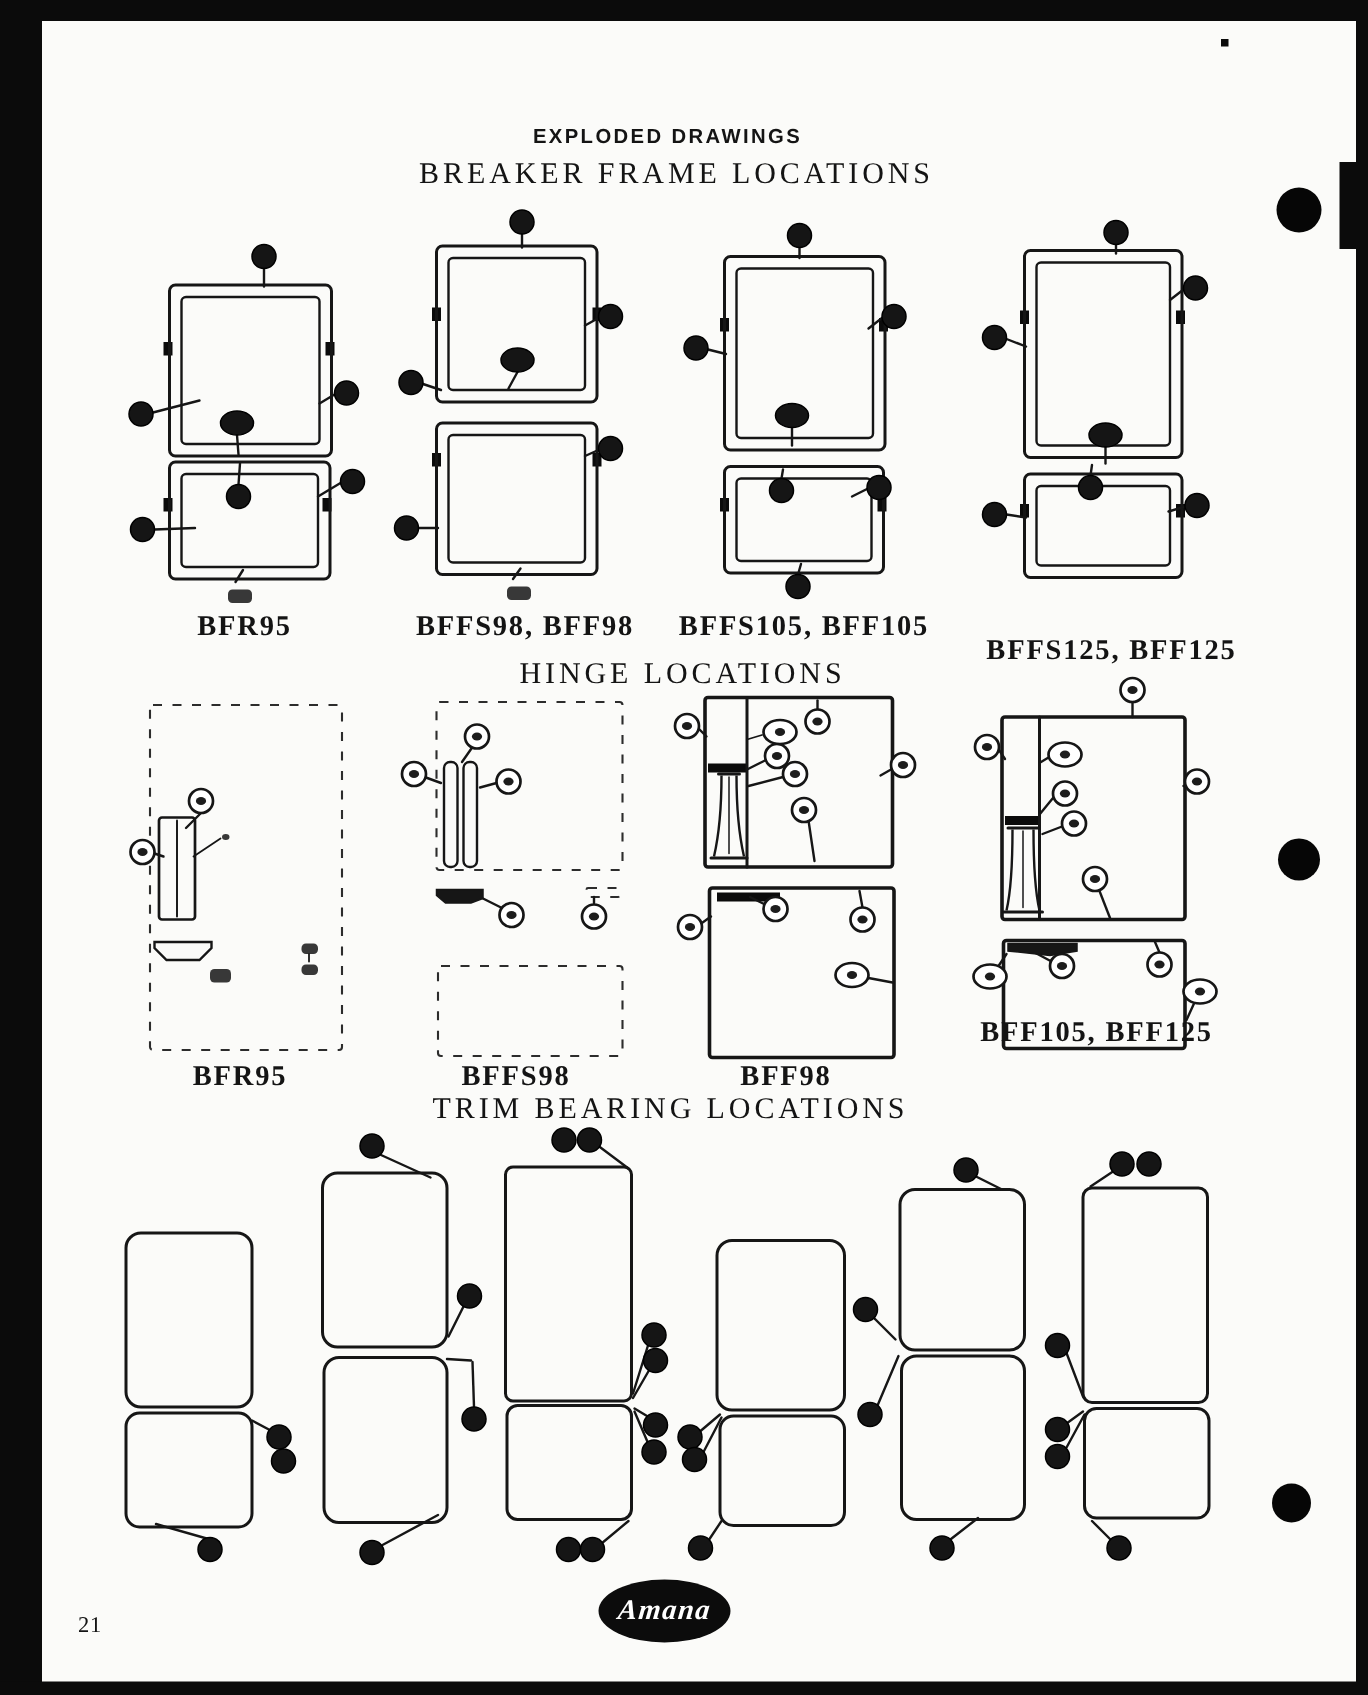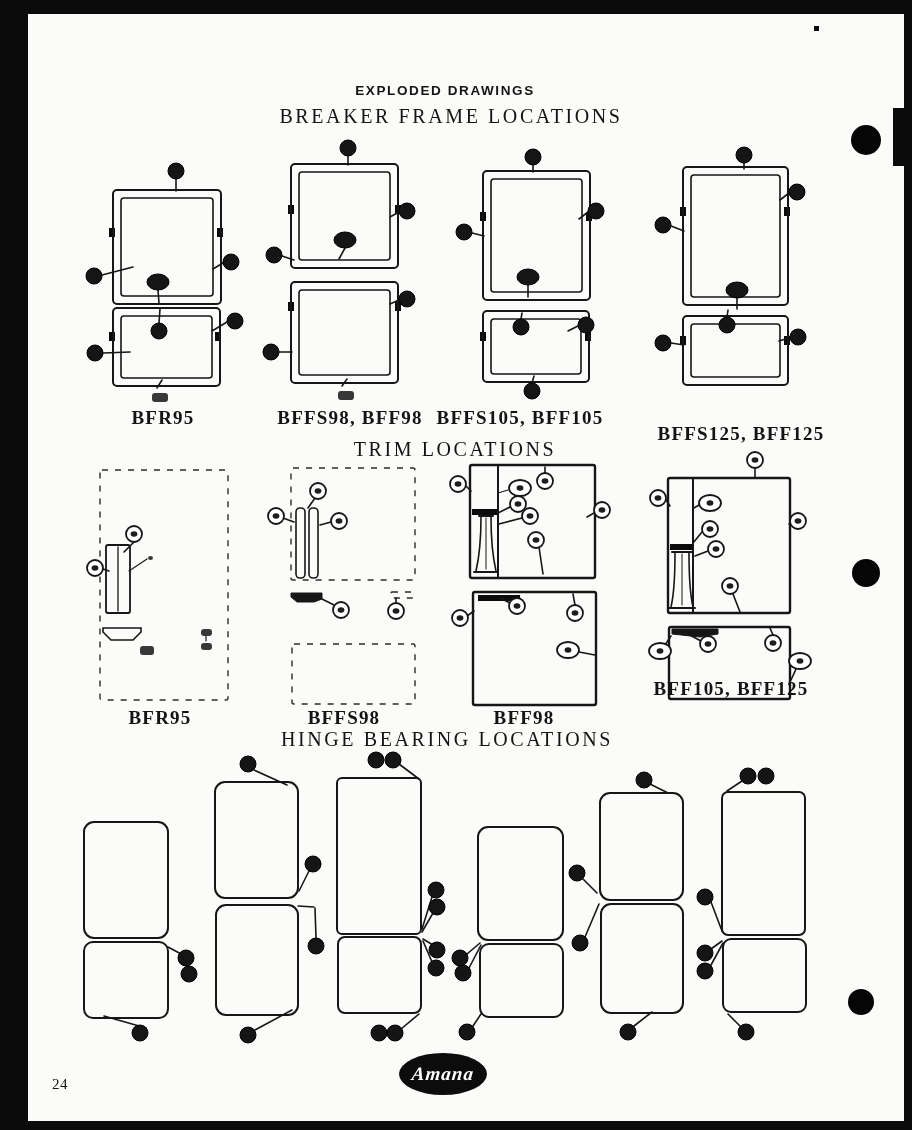--- a/index.html
+++ b/index.html
@@ -309,30 +309,30 @@
       <circle cx="866" cy="140" r="15" fill="#060606"></circle>
       <circle cx="866" cy="573" r="14" fill="#060606"></circle>
       <circle cx="861" cy="1002" r="13" fill="#060606"></circle>
     </svg>
 
   <div class="txt t-main" style="left:0;top:83;width:890px;top:83px;">EXPLODED DRAWINGS</div>
   <div class="txt t-sec" style="left:0;width:902px;top:105px;">BREAKER FRAME LOCATIONS</div>
 
   <div class="txt t-model" style="left:100px;width:126px;top:407px;">BFR95</div>
   <div class="txt t-model" style="left:250px;width:200px;top:407px;">BFFS98, BFF98</div>
-  <div class="txt t-model" style="left:420px;width:200px;top:407px;">BFFS105, BFF105</div>
+  <div class="txt t-model" style="left:436px;width:200px;top:407px;">BFFS105, BFF105</div>
   <div class="txt t-model" style="left:641px;width:200px;top:407px;margin-top:16px;">BFFS125, BFF125</div>
 
-  <div class="txt t-sec" style="left:0;width:910px;top:438px;">TRIM LOCATIONS</div>
+  <div class="txt t-sec" style="left:0;width:910px;top:438px;">HINGE LOCATIONS</div>
 
   <div class="txt t-model" style="left:100px;width:120px;top:707px;">BFR95</div>
   <div class="txt t-model" style="left:284px;width:120px;top:707px;">BFFS98</div>
   <div class="txt t-model" style="left:464px;width:120px;top:707px;">BFF98</div>
   <div class="txt t-model" style="left:631px;width:200px;top:678px;">BFF105, BFF125</div>
 
-  <div class="txt t-sec" style="left:0;width:894px;top:728px;">HINGE BEARING LOCATIONS</div>
+  <div class="txt t-sec" style="left:0;width:894px;top:728px;">TRIM BEARING LOCATIONS</div>
 
   <div class="logo" style="left:399px;top:1053px;width:88px;height:42px;">
     <span>Amana</span>
   </div>
 
-  <div class="pageno" style="left:52px;top:1076px;">24</div>
+  <div class="pageno" style="left:52px;top:1076px;">21</div>
 </div>
 
 </body></html>

